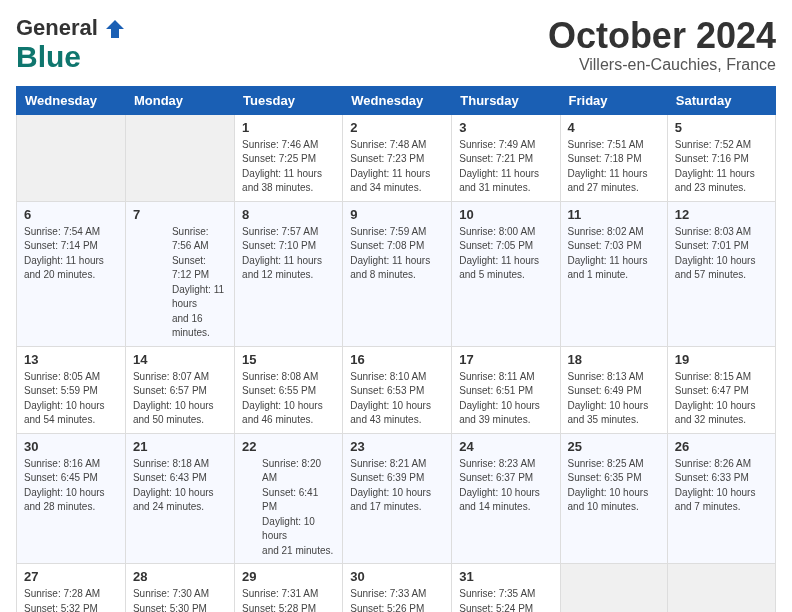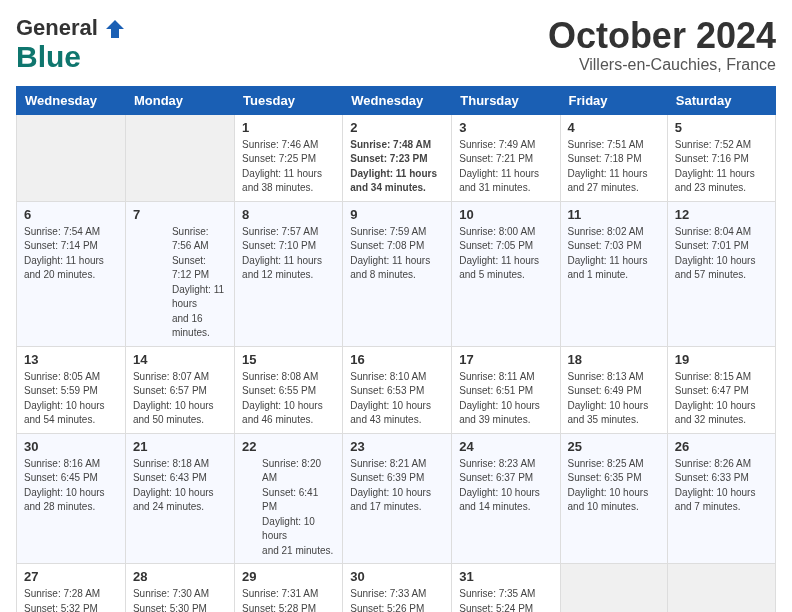--- a/index.html
+++ b/index.html
@@ -126,21 +126,21 @@
         <td class="empty-cell"></td>
         <td>
           <span class="day-number">1</span>
           <div class="day-info" style="white-space: pre-line;">Sunrise: 7:46 AM
 Sunset: 7:25 PM
 Daylight: 11 hours
 and 38 minutes.</div>
         </td>
         <td>
           <span class="day-number">2</span>
-          <div class="day-info" style="white-space: pre-line; font-weight: bold;">Sunrise: 7:48 AM
+          <div class="day-info" style="white-space: pre-line;">Sunrise: 7:48 AM
 Sunset: 7:23 PM
 Daylight: 11 hours
 and 34 minutes.</div>
         </td>
         <td>
           <span class="day-number">3</span>
           <div class="day-info" style="white-space: pre-line;">Sunrise: 7:49 AM
 Sunset: 7:21 PM
 Daylight: 11 hours
 and 31 minutes.</div>
@@ -198,21 +198,21 @@
         </td>
         <td>
           <span class="day-number">11</span>
           <div class="day-info" style="white-space: pre-line;">Sunrise: 8:02 AM
 Sunset: 7:03 PM
 Daylight: 11 hours
 and 1 minute.</div>
         </td>
         <td>
           <span class="day-number">12</span>
-          <div class="day-info" style="white-space: pre-line;">Sunrise: 8:04 AM
+          <div class="day-info" style="white-space: pre-line;">Sunrise: 8:03 AM
 Sunset: 7:01 PM
 Daylight: 10 hours
 and 57 minutes.</div>
         </td>
       </tr>
       <tr>
         <td>
           <span class="day-number">13</span>
           <div class="day-info" style="white-space: pre-line;">Sunrise: 8:05 AM
 Sunset: 5:59 PM

